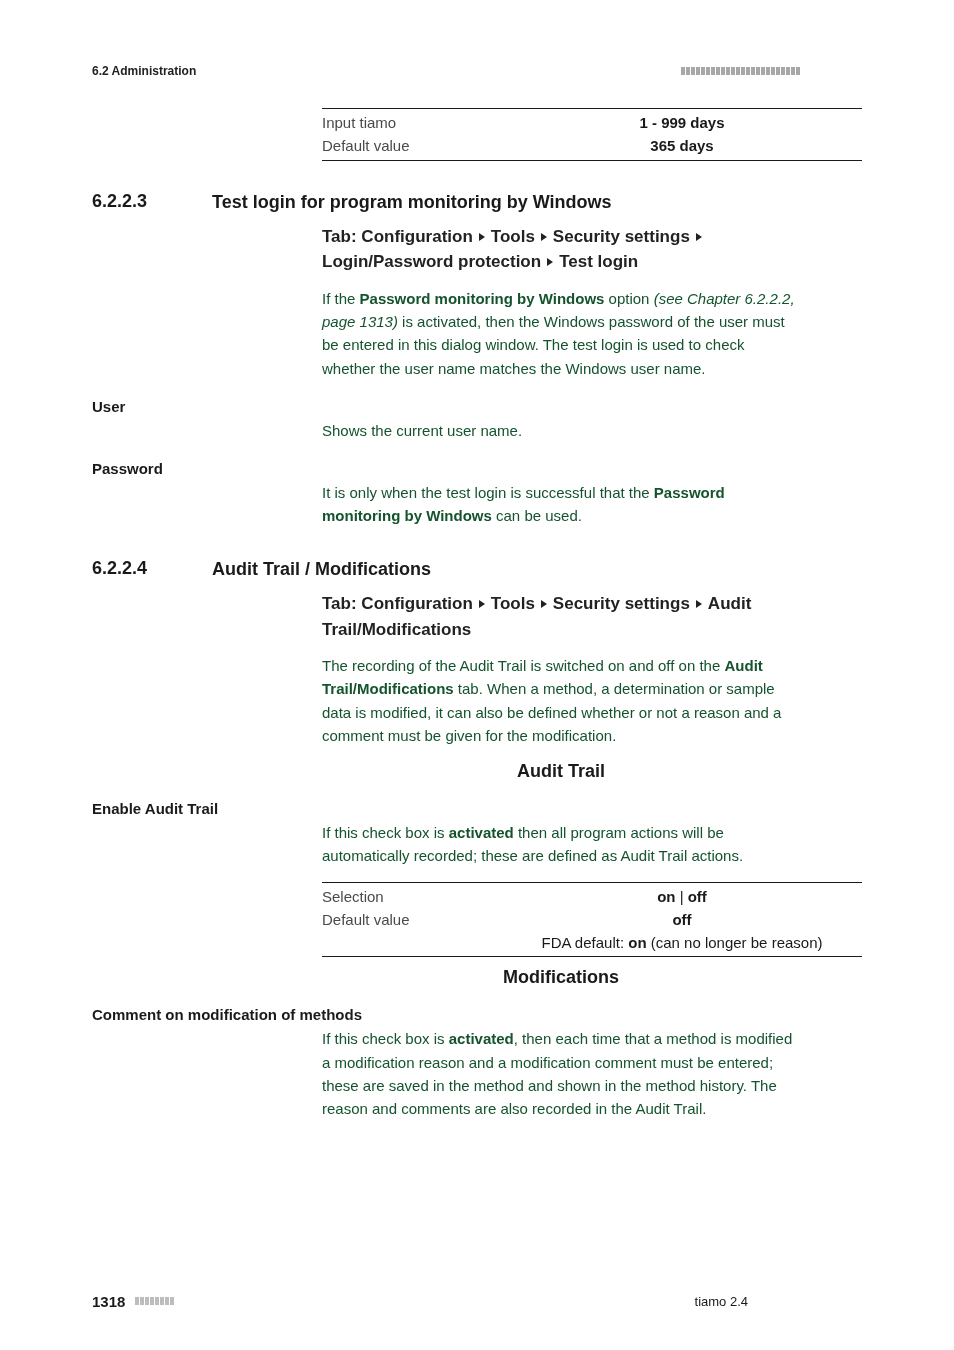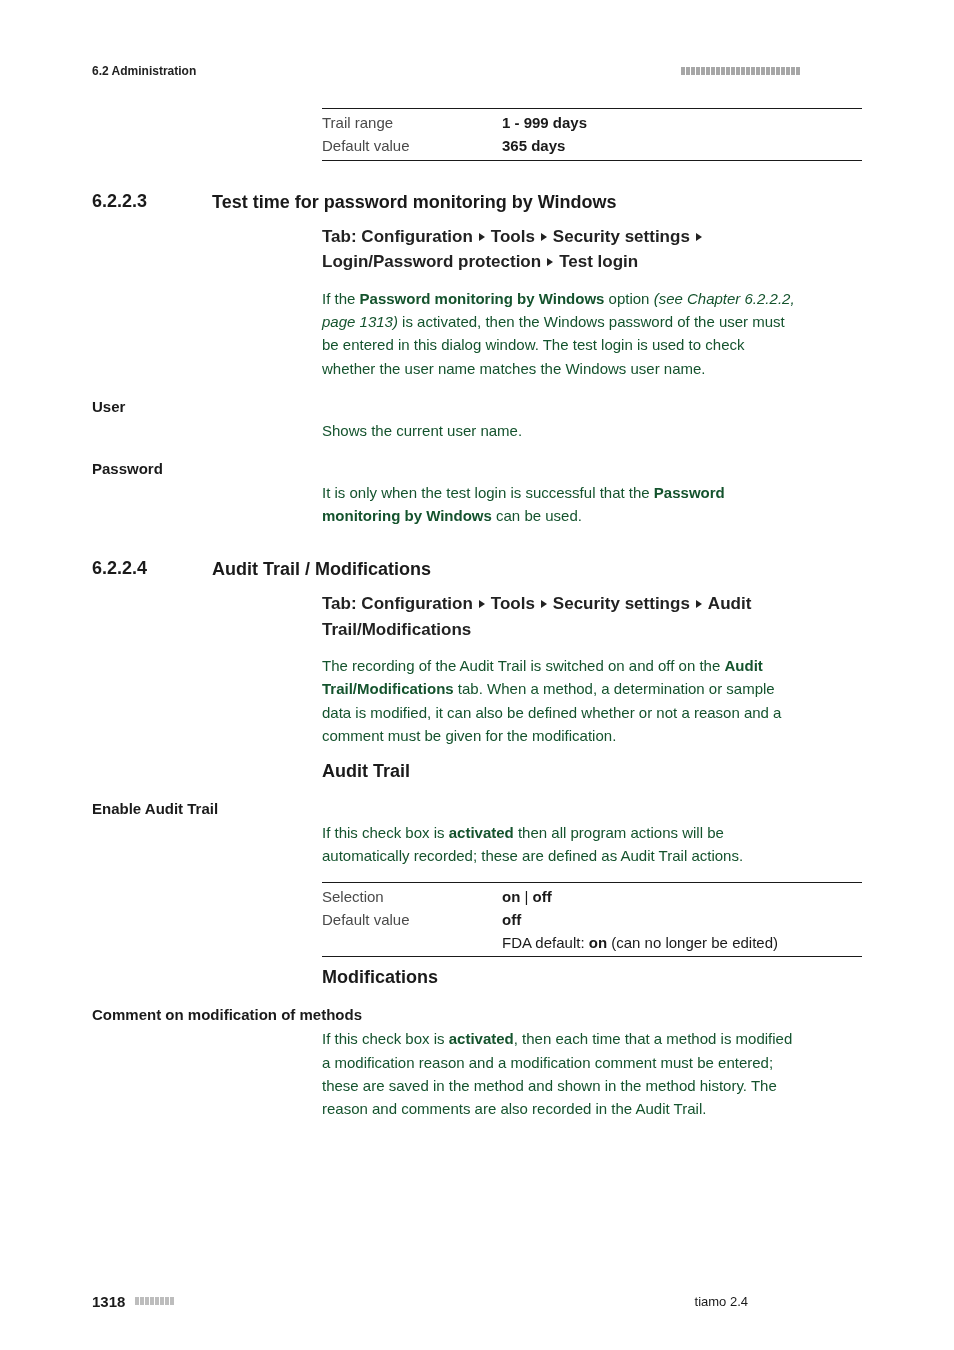--- a/index.html
+++ b/index.html
@@ -47,20 +47,21 @@
     display: flex;
     font-size: 15px;
     line-height: 1.55;
   }
   .prop-key {
     flex: 0 0 180px;
     color: #4a4a4a;
   }
   .prop-val {
     flex: 1;
+    text-align: center;
   }
   .bold { font-weight: 700; }
   .sec-num {
     float: left;
     width: 120px;
     font-weight: 800;
     font-size: 18px;
   }
   .sec-title {
     display: block;
@@ -90,20 +91,21 @@
     font-weight: 700;
     margin-top: 18px;
     margin-bottom: 4px;
   }
   .sub-head {
     margin-left: 230px;
     font-weight: 800;
     font-size: 18px;
     margin-top: 10px;
     margin-bottom: 10px;
+    text-align: center;
   }
   .italic { font-style: italic; }
   .footer {
     position: absolute;
     bottom: 40px;
     left: 92px;
     right: 92px;
     display: flex;
     justify-content: space-between;
     align-items: center;
@@ -151,33 +153,33 @@
       <span class="tick"></span>
         <span class="tick"></span>
         <span class="tick"></span>
         <span class="tick"></span>
     </span>
   </div>
 
   <div class="prop-table">
     <div class="hr"></div>
     <div class="prop-row">
-      <span class="prop-key">Trail range</span>
+      <span class="prop-key">Input tiamo</span>
       <span class="prop-val bold">1 - 999 days</span>
     </div>
     <div class="prop-row">
       <span class="prop-key">Default value</span>
       <span class="prop-val bold">365 days</span>
     </div>
     <div class="hr"></div>
   </div>
 
   <div class="sec-head">
     <span class="sec-num">6.2.2.3</span>
-    <span class="sec-title">Test time for password monitoring by Windows</span>
+    <span class="sec-title">Test login for program monitoring by Windows</span>
   </div>
 
   <div class="tabline">
     <span>Tab: </span><span class="bold">Configuration</span><span class="navtriangle"></span><span class="bold">Tools</span><span class="navtriangle"></span><span class="bold">Security settings</span><span class="navtriangle"></span><span class="bold">Login/Password protection</span><span class="navtriangle"></span><span class="bold">Test login</span>
   </div>
 
   <div class="body-p">
     <span>If the </span><span class="bold">Password monitoring by Windows</span><span> option </span><span class="italic">(see Chapter 6.2.2.2, page 1313)</span><span> is activated, then the Windows password of the user must be entered in this dialog window. The test login is used to check whether the user name matches the Windows user name.</span>
   </div>
 
@@ -217,21 +219,21 @@
         <span class="bold">on</span><span> | </span><span class="bold">off</span>
       </span>
     </div>
     <div class="prop-row">
       <span class="prop-key">Default value</span>
       <span class="prop-val bold">off</span>
     </div>
     <div class="prop-row">
       <span class="prop-key"></span>
       <span class="prop-val">
-        <span>FDA default: </span><span class="bold">on</span><span> (can no longer be edited)</span>
+        <span>FDA default: </span><span class="bold">on</span><span> (can no longer be reason)</span>
       </span>
     </div>
     <div class="hr"></div>
   </div>
 
   <div class="sub-head">Modifications</div>
 
   <div class="field-label">Comment on modification of methods</div>
   <div class="body-p">
     <span>If this check box is </span><span class="bold">activated</span><span>, then each time that a method is modified a modification reason and a modification comment must be entered; these are saved in the method and shown in the method history. The reason and comments are also recorded in the Audit Trail.</span>

